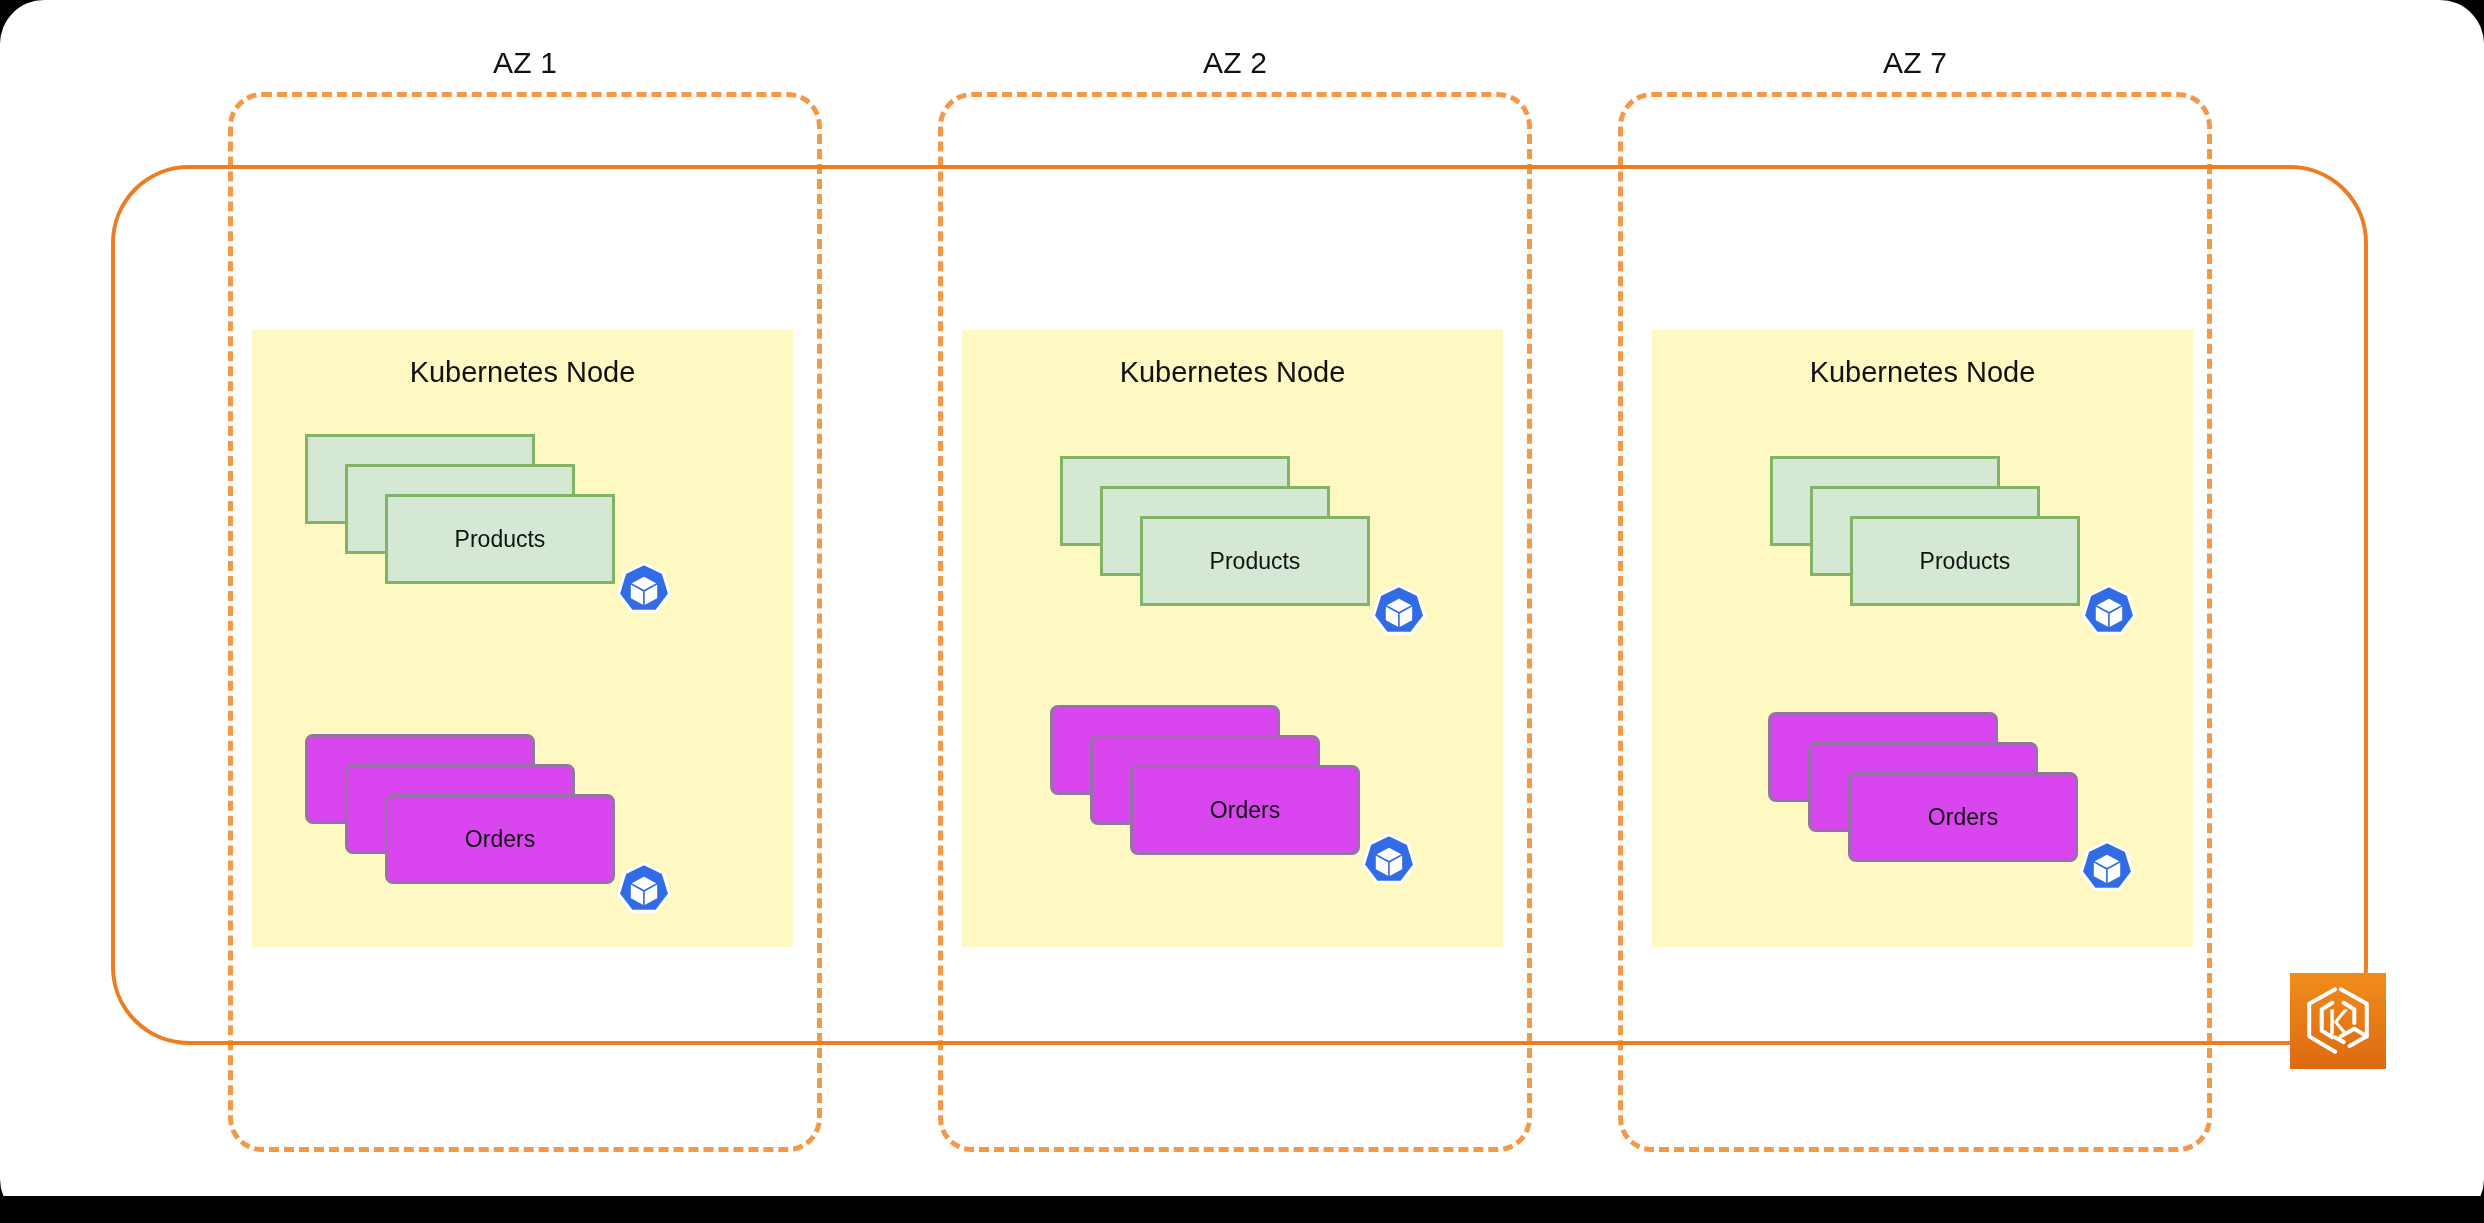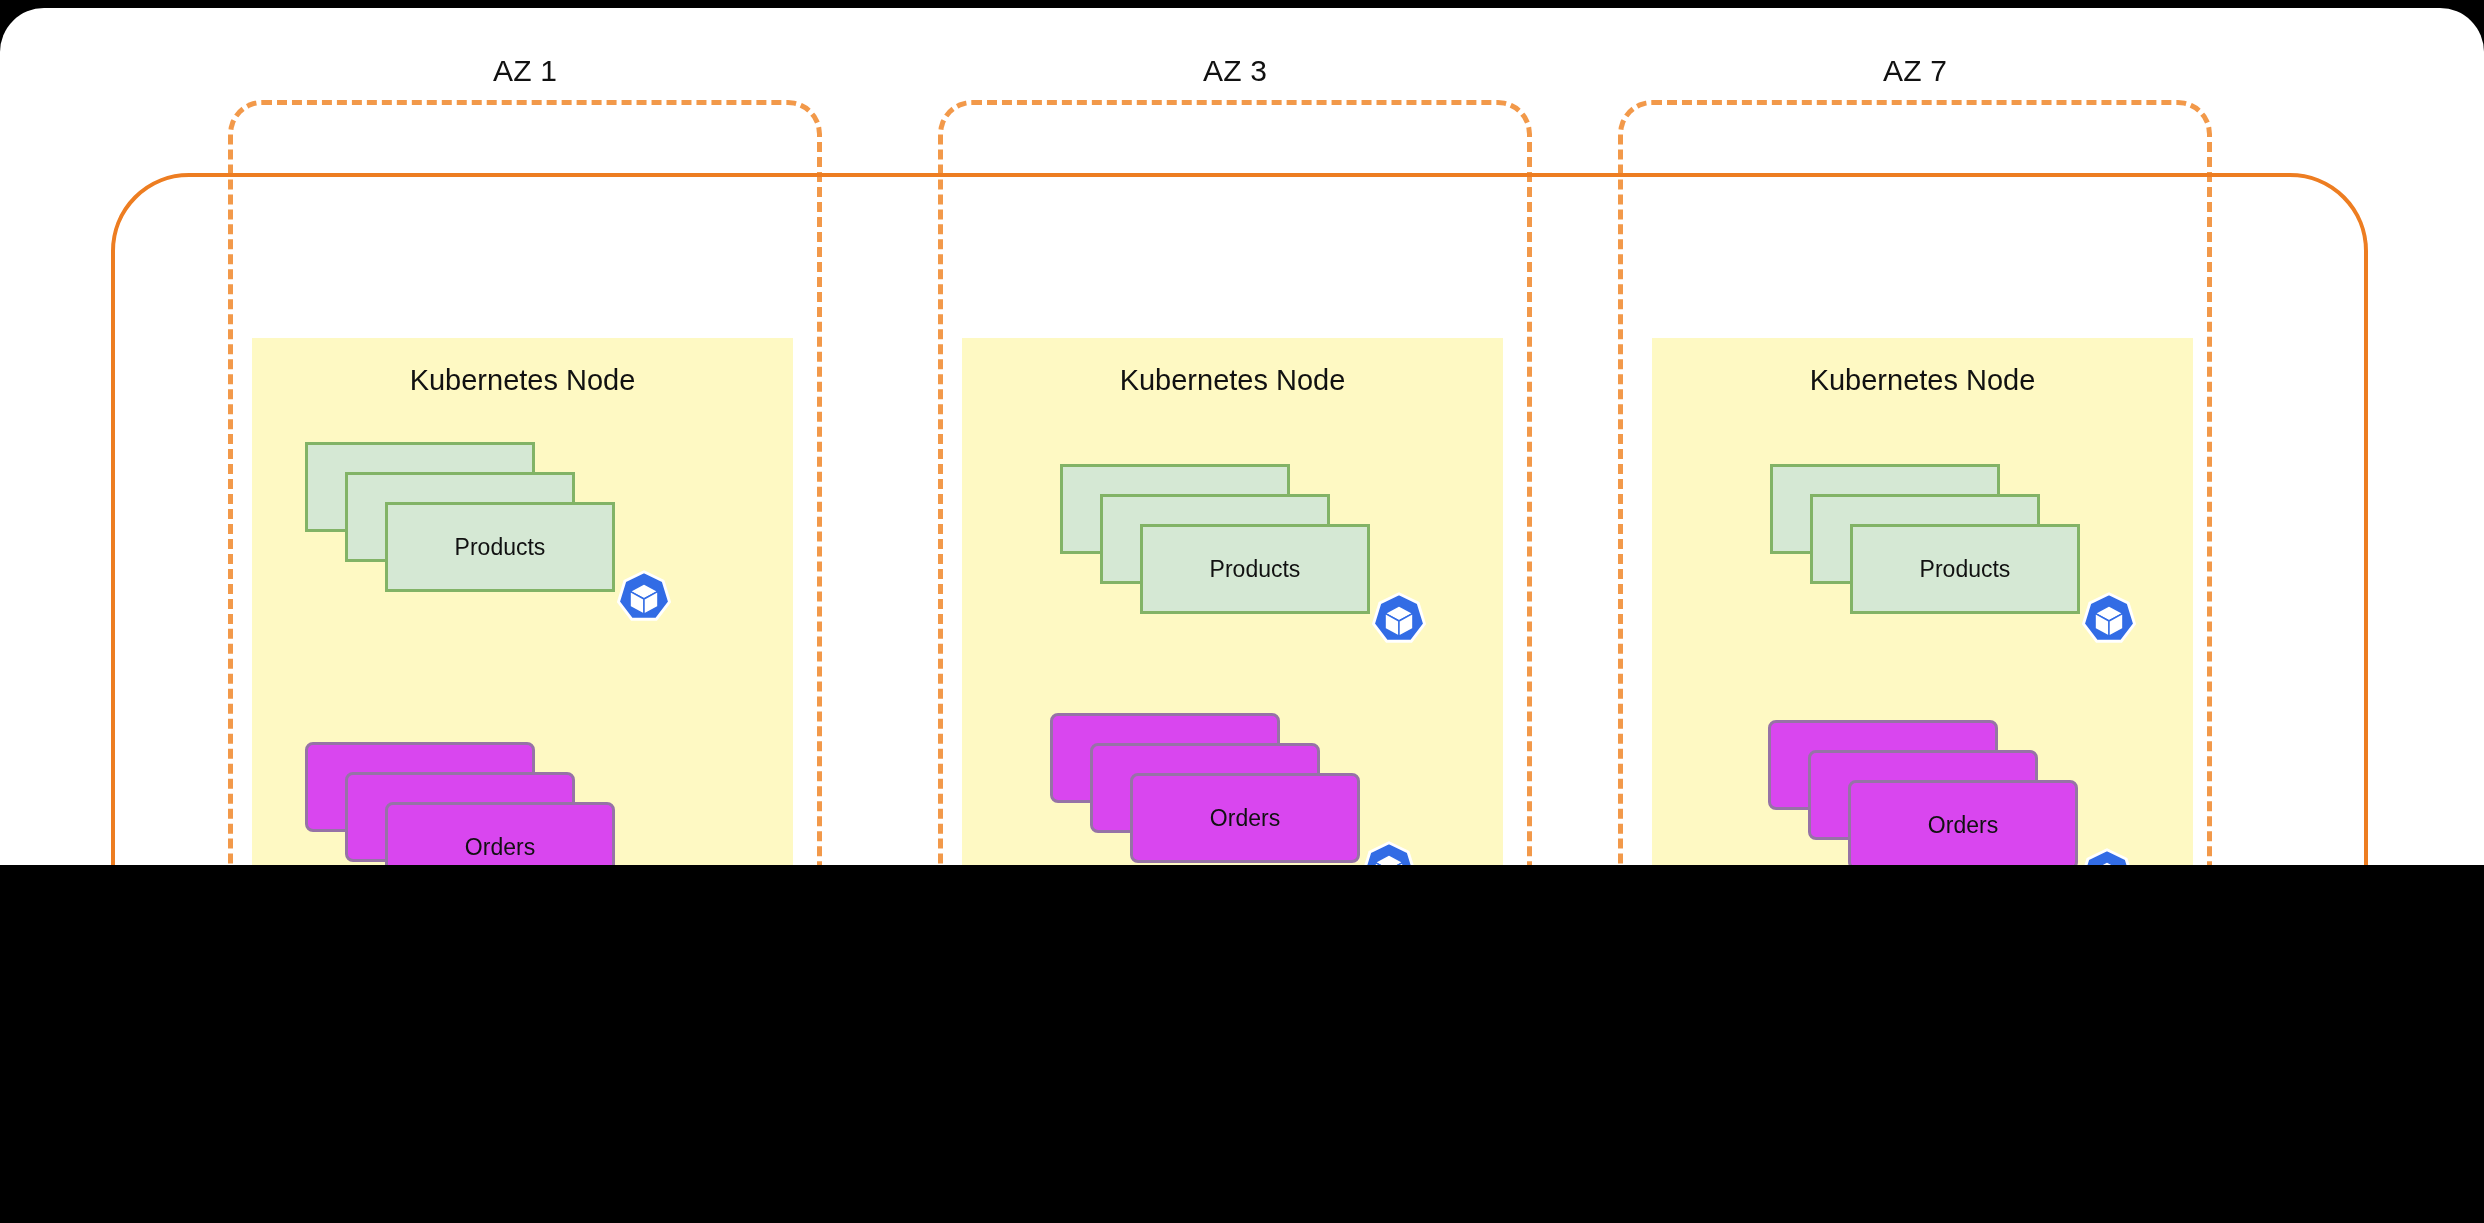--- a/index.html
+++ b/index.html
@@ -4,25 +4,24 @@
 <title>EKS Multi-AZ Architecture Diagram</title>
 <style>
   html, body {
     margin: 0;
     padding: 0;
     background: #000000;
   }
   #stage {
     position: relative;
     width: 2484px;
-    height: 857px;
+    height: 1196px;
     background: #000000;
     overflow: hidden;
     font-family: "Liberation Sans", sans-serif;
-    margin-top: 8px;
   }
   
   #canvas {
     position: absolute;
     left: 0; top: 0;
     width: 2484px;
     height: 1223px;
     background: #ffffff;
     border-radius: 44px;
     overflow: hidden;
@@ -185,21 +184,21 @@
       <svg viewBox="0 0 100 100" xmlns="http://www.w3.org/2000/svg">
         <polygon points="50,3 83,19 94,55 71,85 29,85 6,55 17,19" fill="#326ce5" stroke="#ffffff" stroke-width="5" stroke-linejoin="round"></polygon>
         <polygon points="50,24 74,37 74,63 50,76 26,63 26,37" fill="#ffffff"></polygon>
         <polygon points="50,24 74,37 50,50 26,37" fill="#ffffff" stroke="#326ce5" stroke-width="2.5" stroke-linejoin="round"></polygon>
         <polygon points="26,37 50,50 50,76 26,63" fill="#ffffff" stroke="#326ce5" stroke-width="2.5" stroke-linejoin="round"></polygon>
         <polygon points="50,50 74,37 74,63 50,76" fill="#ffffff" stroke="#326ce5" stroke-width="2.5" stroke-linejoin="round"></polygon>
       </svg>
     </div>
 
     <div class="az" style="left:938px; width:594px;"></div>
-    <div class="az-label" style="left:938px; width:594px;">AZ 3</div>
+    <div class="az-label" style="left:938px; width:594px;">AZ 2</div>
 
     <div class="k8s-node" style="left:962px;">
       <div class="k8s-node-title">Kubernetes Node</div>
     </div>
 
     <div class="stack" style="left:1060px; top:456px; width:310px; height:150px;">
       <div class="pod-card green c0"></div>
       <div class="pod-card green c1"></div>
       <div class="pod-card green c2">
         <span class="pod-label">Products</span>

